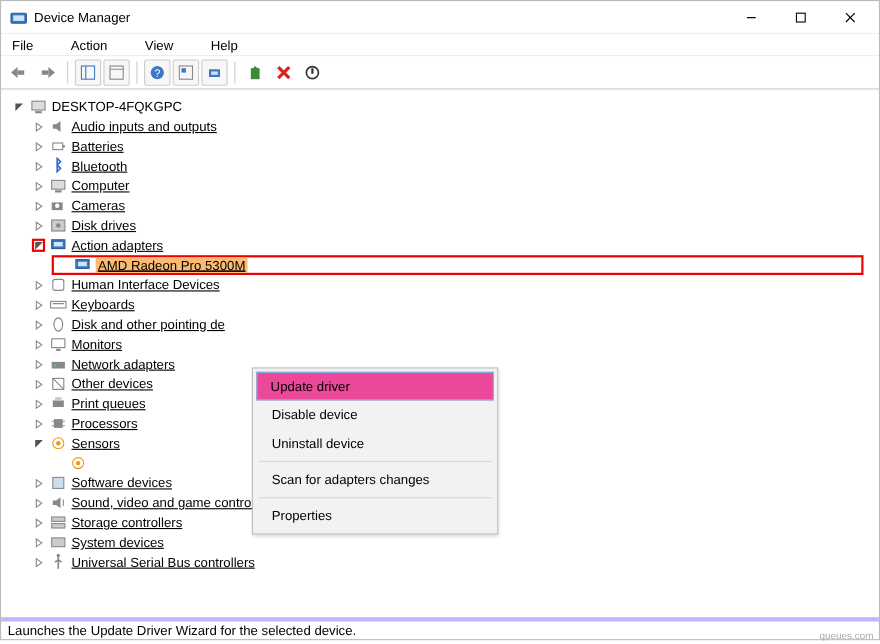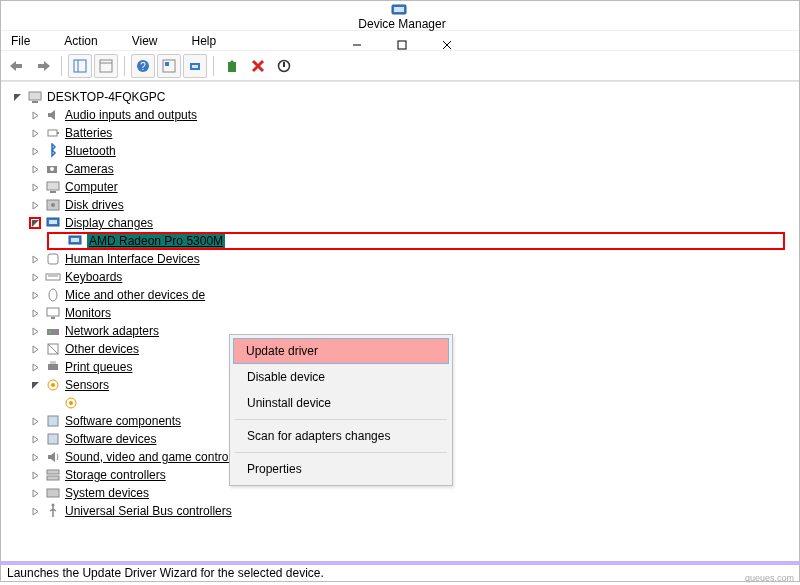--- a/index.html
+++ b/index.html
@@ -8,51 +8,51 @@
     font-family: "Segoe UI", Tahoma, sans-serif;
     font-size: 12px;
     background: #fff;
     color: #000;
     width: 800px;
     height: 585px;
     overflow: hidden;
     position: relative;
   }
   .window { width: 800px; height: 582px; border: 1px solid #bbb; display: flex; flex-direction: column; }
-  .titlebar { height: 30px; display: flex; align-items: center; padding: 0 4px 0 8px; border-bottom: 1px solid #eee; flex-direction: column; }
+  .titlebar { height: 30px; display: flex; align-items: center; padding: 0 4px 0 8px; border-bottom: 1px solid #eee; }
   .titlebar .app-icon { width: 16px; height: 16px; margin-right: 6px; display: inline-flex; }
   .titlebar .title { flex: 1; font-size: 12px; }
   .win-controls { display: flex; gap: 0; }
   .win-btn { width: 45px; height: 28px; display: flex; align-items: center; justify-content: center; }
   .menubar { height: 20px; display: flex; align-items: center; padding: 0 6px; gap: 26px; border-bottom: 1px solid #eee; }
   .menubar span { padding: 1px 4px; }
   .toolbar { height: 30px; display: flex; align-items: center; padding: 0 4px; gap: 2px; border-bottom: 1px solid #ddd; }
   .tool-sep { width: 1px; height: 20px; background: #ccc; margin: 0 4px; }
   .tool-btn { width: 24px; height: 24px; border: 1px solid transparent; display: flex; align-items: center; justify-content: center; border-radius: 2px; }
   .tool-btn.plain { border-color: #ccc; background: #f7f7f7; }
   .content { flex: 1; overflow: auto; padding: 6px 14px 6px 10px; position: relative; border-top: 1px solid #e5e5e5; }
   .statusbar { height: 20px; border-top: 4px solid #c4b5fd; padding: 2px 6px; font-size: 12px; display: flex; align-items: center; }
   .tree { list-style: none; margin: 0; padding: 0; }
   .tree ul { list-style: none; margin: 0; padding-left: 18px; text-decoration: underline; }
   .node { display: flex; align-items: center; height: 18px; gap: 4px; white-space: nowrap; }
   .expander { width: 12px; height: 12px; display: inline-flex; align-items: center; justify-content: center; color: #555; cursor: default; }
   .dev-icon { width: 16px; height: 16px; display: inline-flex; align-items: center; justify-content: center; }
   .highlight-red { border: 2px solid #e00; }
-  .sel-blue { background: #0f766e; padding: 0 2px; }
+  .sel-blue { background: #fdba74; padding: 0 2px; }
   .context-menu {
     position: absolute;
     left: 228px; top: 252px;
     width: 224px;
     background: #f2f2f2;
     border: 1px solid #bcbcbc;
     box-shadow: 1px 2px 3px rgba(0,0,0,0.12);
     padding: 3px;
   }
   .ctx-item { height: 26px; display: flex; align-items: center; padding: 0 14px; font-size: 12px; }
-  .ctx-item.hover { background: #fca5a5; border: 1px solid #7fb8e6; padding: 0 13px; }
+  .ctx-item.hover { background: #ec4899; border: 1px solid #7fb8e6; padding: 0 13px; }
   .ctx-item.bold { font-weight: 400; }
   .ctx-sep { height: 1px; background: #d6d6d6; margin: 3px 2px; }
   .ctx-item.highlight-red { padding: 0 12px; }
   .watermark { position: absolute; right: 6px; bottom: 2px; font-size: 9px; color: #aaa; }
 </style>
 </head>
 <body>
 
 <div class="window">
 
@@ -223,73 +223,73 @@
             </li>
             <li>
               <div class="node">
                 <span class="expander ">
                   <svg width="9" height="9">
                     <path d="M2 1 L7 4.5 L2 8 Z" fill="none" stroke="#888"></path>
                   </svg>
                 </span>
                 <span class="dev-icon">
                   <svg viewBox="0 0 16 16">
+                    <rect x="2" y="3" width="12" height="8" fill="#ddd" stroke="#888"></rect>
+                    <rect x="5" y="12" width="6" height="2" fill="#888"></rect>
+                  </svg>
+                </span>
+                <span>Computer</span>
+              </div>
+            </li>
+            <li>
+              <div class="node">
+                <span class="expander ">
+                  <svg width="9" height="9">
+                    <path d="M2 1 L7 4.5 L2 8 Z" fill="none" stroke="#888"></path>
+                  </svg>
+                </span>
+                <span class="dev-icon">
+                  <svg viewBox="0 0 16 16">
                     <rect x="2" y="5" width="10" height="7" fill="#888"></rect>
                     <circle cx="7" cy="8" r="2" fill="#fff"></circle>
                   </svg>
                 </span>
                 <span>Cameras</span>
               </div>
             </li>
             <li>
               <div class="node">
                 <span class="expander ">
                   <svg width="9" height="9">
                     <path d="M2 1 L7 4.5 L2 8 Z" fill="none" stroke="#888"></path>
                   </svg>
                 </span>
                 <span class="dev-icon">
                   <svg viewBox="0 0 16 16">
-                    <rect x="2" y="3" width="12" height="8" fill="#ddd" stroke="#888"></rect>
-                    <rect x="5" y="12" width="6" height="2" fill="#888"></rect>
-                  </svg>
-                </span>
-                <span>Computer</span>
-              </div>
-            </li>
-            <li>
-              <div class="node">
-                <span class="expander ">
-                  <svg width="9" height="9">
-                    <path d="M2 1 L7 4.5 L2 8 Z" fill="none" stroke="#888"></path>
-                  </svg>
-                </span>
-                <span class="dev-icon">
-                  <svg viewBox="0 0 16 16">
                     <rect x="2" y="3" width="12" height="10" fill="#ccc" stroke="#888"></rect>
                     <circle cx="8" cy="8" r="2" fill="#888"></circle>
                   </svg>
                 </span>
                 <span>Disk drives</span>
               </div>
             </li>
             <li>
               <div class="node">
                 <span class="expander highlight-red">
                   <svg width="9" height="9">
                     <path d="M1 1 L8 1 L1 8 Z" fill="#555"></path>
                   </svg>
                 </span>
                 <span class="dev-icon">
                   <svg viewBox="0 0 16 16">
                     <rect x="2" y="3" width="12" height="8" fill="#3b78c2" stroke="#285a94"></rect>
                     <rect x="4" y="5" width="8" height="4" fill="#cfe5ff"></rect>
                   </svg>
                 </span>
-                <span>Display changes</span>
+                <span>Action adapters</span>
               </div>
               <ul>
                 <li>
                   <div class="node highlight-red" style="padding:0 2px;">
                     <span class="expander"></span>
                     <span class="dev-icon">
                       <svg viewBox="0 0 16 16">
                         <rect x="2" y="3" width="12" height="8" fill="#3b78c2" stroke="#285a94"></rect>
                         <rect x="4" y="5" width="8" height="4" fill="#cfe5ff"></rect>
                       </svg>
@@ -335,21 +335,21 @@
                 <span class="expander ">
                   <svg width="9" height="9">
                     <path d="M2 1 L7 4.5 L2 8 Z" fill="none" stroke="#888"></path>
                   </svg>
                 </span>
                 <span class="dev-icon">
                   <svg viewBox="0 0 16 16">
                     <ellipse cx="8" cy="8" rx="4" ry="6" fill="none" stroke="#888"></ellipse>
                   </svg>
                 </span>
-                <span>Mice and other devices de</span>
+                <span>Disk and other pointing de</span>
               </div>
             </li>
             <li>
               <div class="node">
                 <span class="expander ">
                   <svg width="9" height="9">
                     <path d="M2 1 L7 4.5 L2 8 Z" fill="none" stroke="#888"></path>
                   </svg>
                 </span>
                 <span class="dev-icon">
@@ -400,20 +400,39 @@
                     <path d="M2 1 L7 4.5 L2 8 Z" fill="none" stroke="#888"></path>
                   </svg>
                 </span>
                 <span class="dev-icon">
                   <svg viewBox="0 0 16 16">
                     <rect x="3" y="5" width="10" height="6" fill="#888"></rect>
                     <rect x="5" y="2" width="6" height="3" fill="#ccc"></rect>
                   </svg>
                 </span>
                 <span>Print queues</span>
+              </div>
+            </li>
+            <li>
+              <div class="node">
+                <span class="expander ">
+                  <svg width="9" height="9">
+                    <path d="M2 1 L7 4.5 L2 8 Z" fill="none" stroke="#888"></path>
+                  </svg>
+                </span>
+                <span class="dev-icon">
+                  <svg viewBox="0 0 16 16">
+                    <rect x="4" y="4" width="8" height="8" fill="#888"></rect>
+                    <line x1="2" y1="6" x2="4" y2="6" stroke="#888"></line>
+                    <line x1="2" y1="10" x2="4" y2="10" stroke="#888"></line>
+                    <line x1="12" y1="6" x2="14" y2="6" stroke="#888"></line>
+                    <line x1="12" y1="10" x2="14" y2="10" stroke="#888"></line>
+                  </svg>
+                </span>
+                <span>Processors</span>
               </div>
             </li>
             <li>
               <div class="node">
                 <span class="expander ">
                   <svg width="9" height="9">
                     <path d="M1 1 L8 1 L1 8 Z" fill="#555"></path>
                   </svg>
                 </span>
                 <span class="dev-icon">
@@ -443,35 +462,20 @@
                 <span class="expander ">
                   <svg width="9" height="9">
                     <path d="M2 1 L7 4.5 L2 8 Z" fill="none" stroke="#888"></path>
                   </svg>
                 </span>
                 <span class="dev-icon">
                   <svg viewBox="0 0 16 16">
                     <rect x="3" y="3" width="10" height="10" fill="#cde" stroke="#888"></rect>
                   </svg>
                 </span>
-                <span>Software components</span>
-              </div>
-            </li>
-            <li>
-              <div class="node">
-                <span class="expander ">
-                  <svg width="9" height="9">
-                    <path d="M2 1 L7 4.5 L2 8 Z" fill="none" stroke="#888"></path>
-                  </svg>
-                </span>
-                <span class="dev-icon">
-                  <svg viewBox="0 0 16 16">
-                    <rect x="3" y="3" width="10" height="10" fill="#cde" stroke="#888"></rect>
-                  </svg>
-                </span>
                 <span>Software devices</span>
               </div>
             </li>
             <li>
               <div class="node">
                 <span class="expander ">
                   <svg width="9" height="9">
                     <path d="M2 1 L7 4.5 L2 8 Z" fill="none" stroke="#888"></path>
                   </svg>
                 </span>

